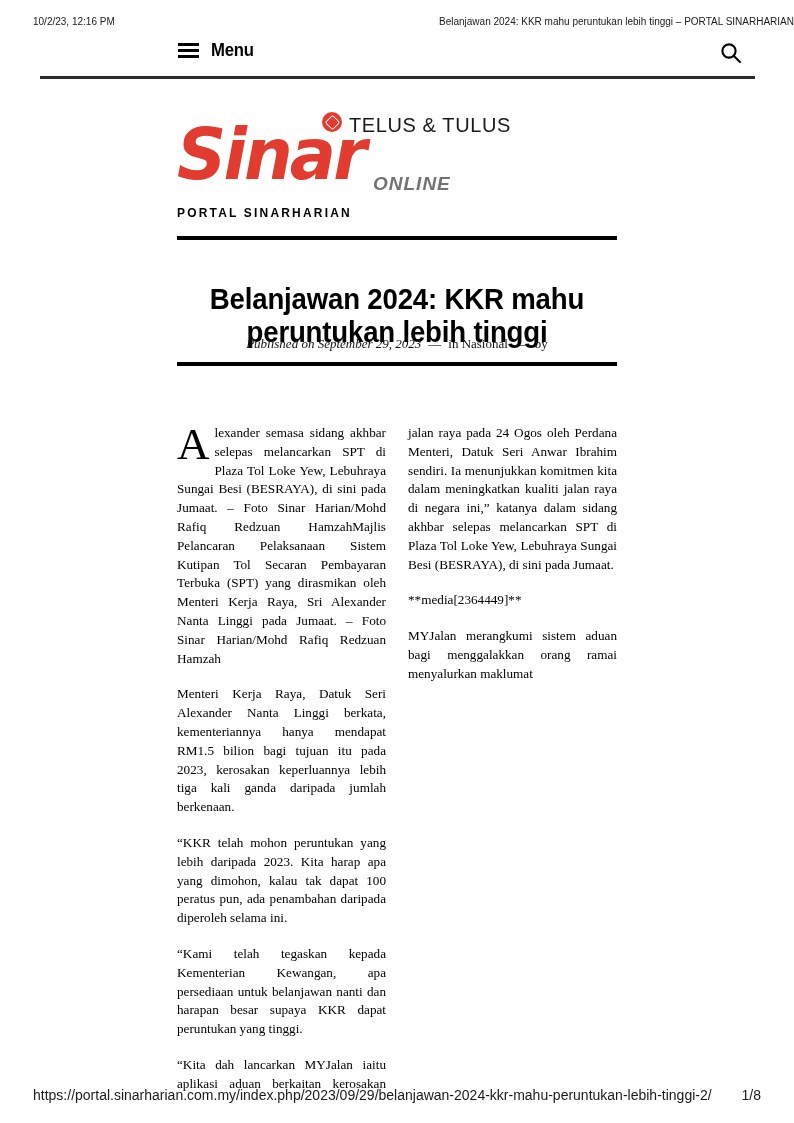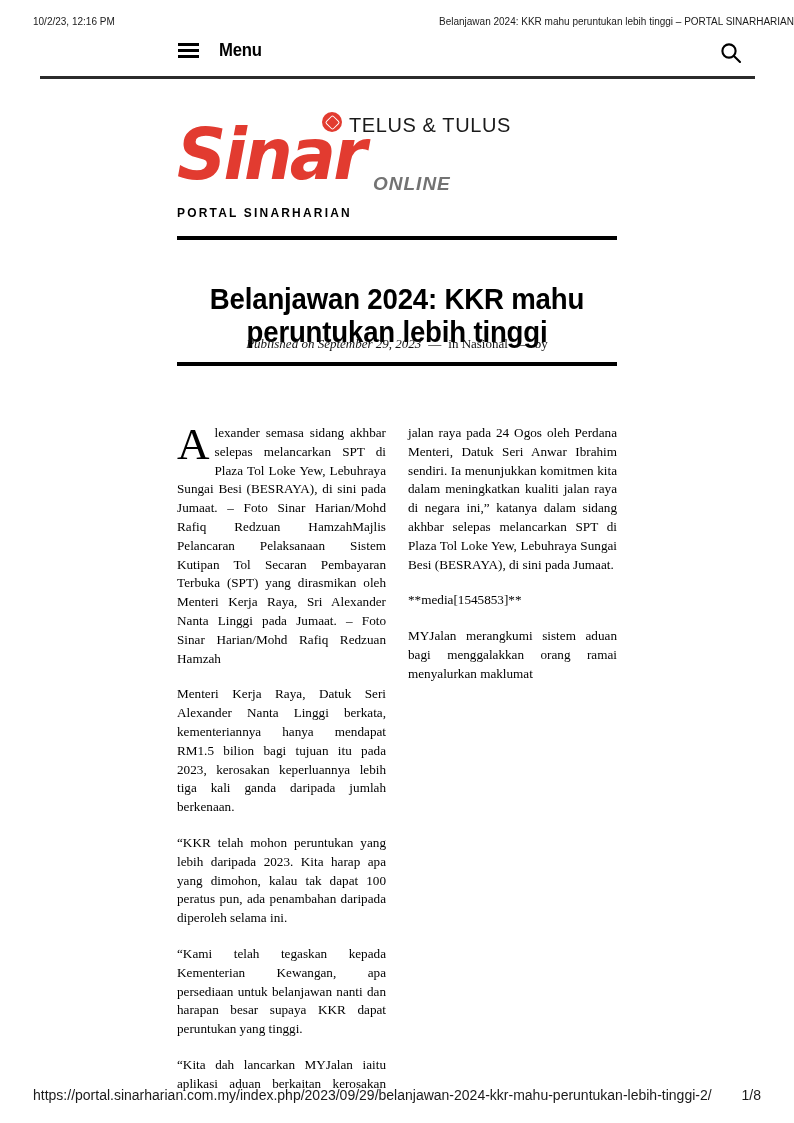--- a/index.html
+++ b/index.html
@@ -72,21 +72,21 @@
     left: 40px;
     width: 715px;
     height: 36px;
   }
   .nav-menu {
     position: absolute;
     left: 138px;
     top: 0px;
     display: flex;
     align-items: center;
-    gap: 20px;
+    gap: 12px;
     cursor: pointer;
   }
   .hamburger {
     display: inline-block;
     width: 21px;
     height: 16px;
     position: relative;
     margin-top: 2px;
   }
   .hamburger i {
@@ -336,20 +336,20 @@
   <span>Published on September 29, 2023</span><span class="sep">—</span><span class="cat">in</span>&nbsp;<span class="cat">Nasional</span><span class="sep">—</span><span class="by">by</span>
 </div>
 <div class="rule-bottom"></div>
 
 <div class="article">
   <p class="first">Alexander semasa sidang akhbar selepas melancarkan SPT di Plaza Tol Loke Yew, Lebuhraya Sungai Besi (BESRAYA), di sini pada Jumaat. – Foto Sinar Harian/Mohd Rafiq Redzuan HamzahMajlis Pelancaran Pelaksanaan Sistem Kutipan Tol Secaran Pembayaran Terbuka (SPT) yang dirasmikan oleh Menteri Kerja Raya, Sri Alexander Nanta Linggi pada Jumaat. – Foto Sinar Harian/Mohd Rafiq Redzuan Hamzah</p>
   <p>Menteri Kerja Raya, Datuk Seri Alexander Nanta Linggi berkata, kementeriannya hanya mendapat RM1.5 bilion bagi tujuan itu pada 2023, kerosakan keperluannya lebih tiga kali ganda daripada jumlah berkenaan.</p>
   <p>“KKR telah mohon peruntukan yang lebih daripada 2023. Kita harap apa yang dimohon, kalau tak dapat 100 peratus pun, ada penambahan daripada diperoleh selama ini.</p>
   <p>“Kami telah tegaskan kepada Kementerian Kewangan, apa persediaan untuk belanjawan nanti dan harapan besar supaya KKR dapat peruntukan yang tinggi.</p>
   <p>“Kita dah lancarkan MYJalan iaitu aplikasi aduan berkaitan kerosakan jalan raya pada 24 Ogos oleh Perdana Menteri, Datuk Seri Anwar Ibrahim sendiri. Ia menunjukkan komitmen kita dalam meningkatkan kualiti jalan raya di negara ini,” katanya dalam sidang akhbar selepas melancarkan SPT di Plaza Tol Loke Yew, Lebuhraya Sungai Besi (BESRAYA), di sini pada Jumaat.</p>
-  <p>**media[1545853]**</p>
+  <p>**media[2364449]**</p>
   <p>MYJalan merangkumi sistem aduan bagi menggalakkan orang ramai menyalurkan maklumat</p>
 </div>
 
 <div class="print-foot">
   <span class="pf-url">https://portal.sinarharian.com.my/index.php/2023/09/29/belanjawan-2024-kkr-mahu-peruntukan-lebih-tinggi-2/</span>
   <span class="pf-page">1/8</span>
 </div>
 
 </body></html>

